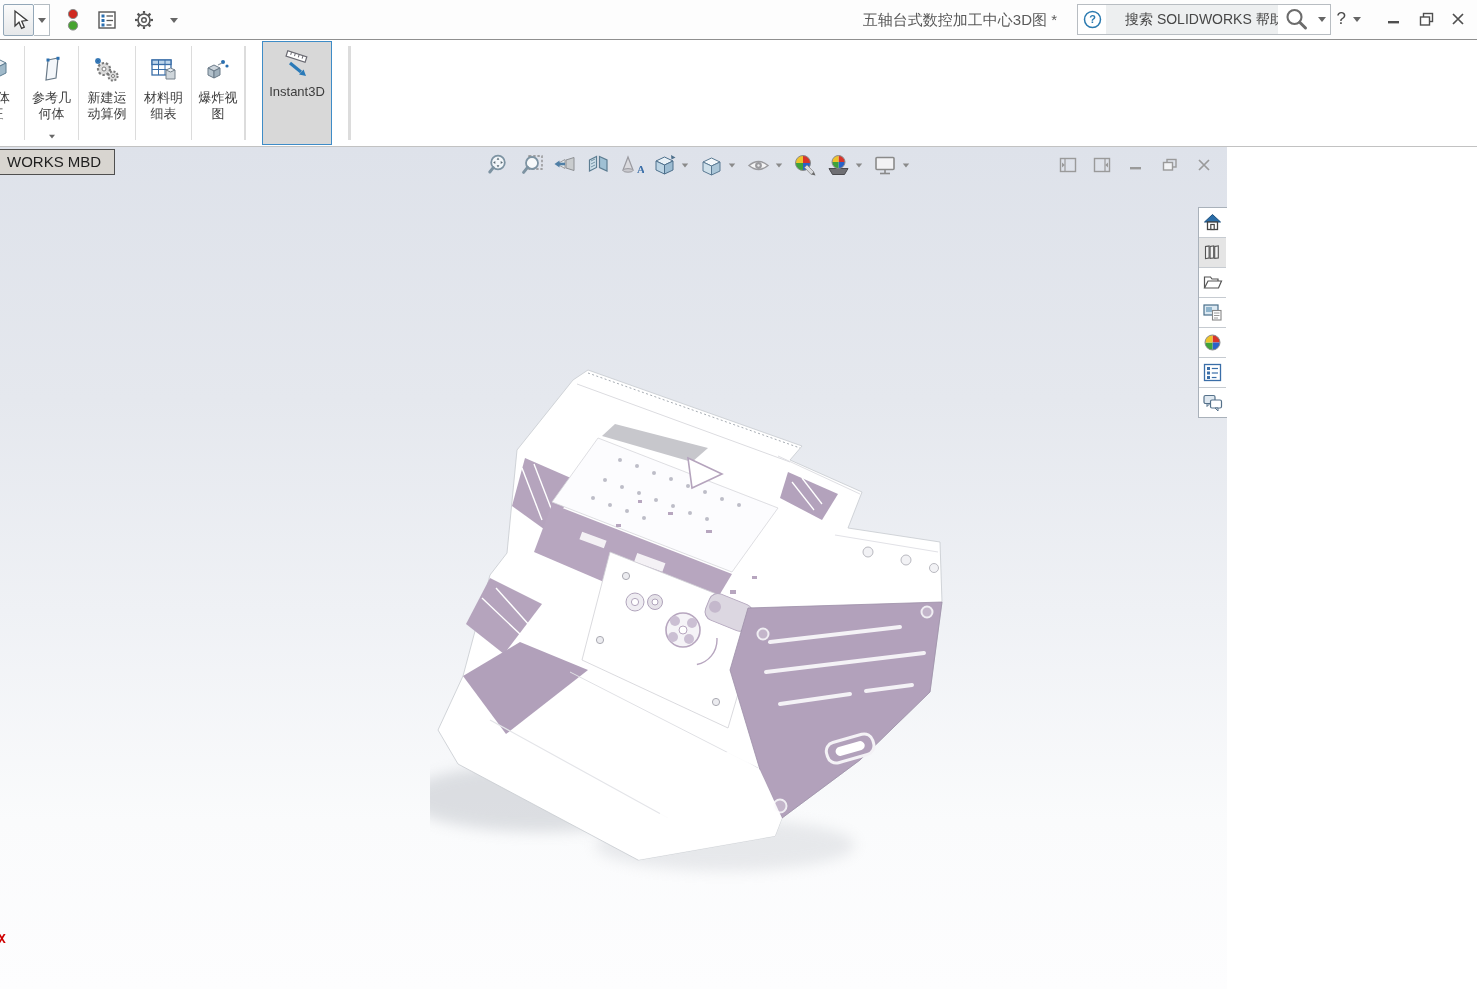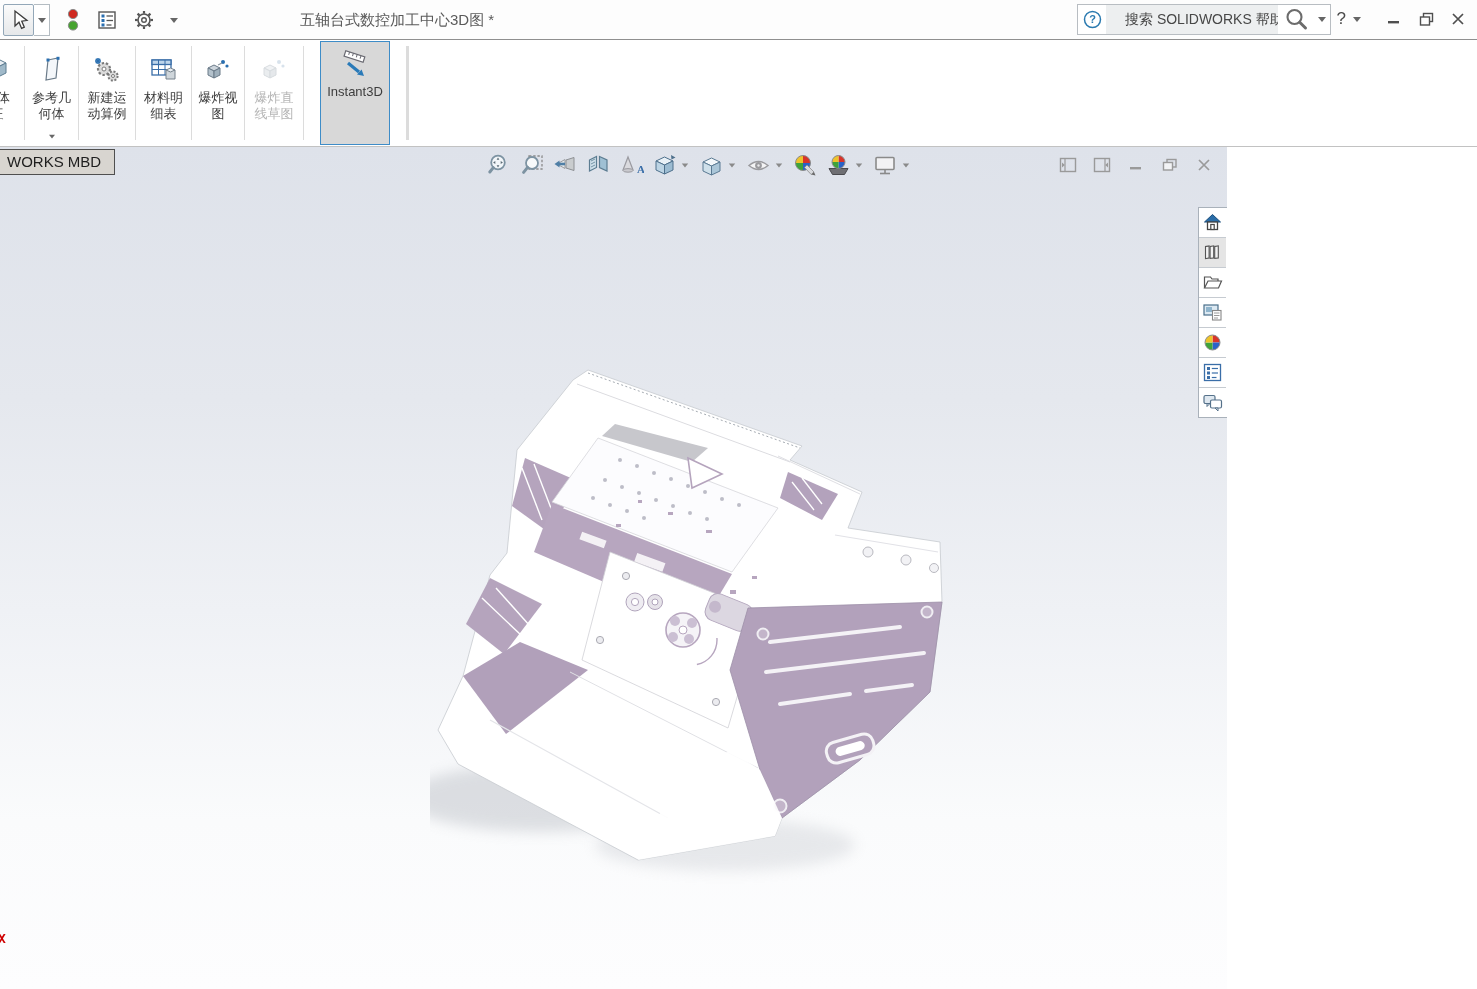--- a/index.html
+++ b/index.html
@@ -11,21 +11,21 @@
   .titlebar{position:absolute;top:0;left:0;right:0;height:39px;background:#fdfdfd;
             border-bottom:1px solid #8f8f8f}
   .qat{position:absolute;left:3px;top:4px;display:flex;align-items:center}
   .sel-btn{width:29px;height:30px;border:1px solid #93a7b8;border-radius:2px;
            background:linear-gradient(#fbfbfb,#e6e8ea);display:flex;align-items:center;justify-content:center}
   .sel-dd{width:15px;height:30px;border:1px solid #b4bcc2;border-left:none;background:#fff;
           display:flex;align-items:center;justify-content:center}
   .qat-ico{margin-left:15px;display:flex;align-items:center;justify-content:center}
   .caret{width:0;height:0;border-left:4px solid transparent;border-right:4px solid transparent;
          border-top:5px solid #666}
-  .title-text{position:absolute;top:11px;left:300px;right:420px;text-align:left;
+  .title-text{position:absolute;top:11px;left:300px;right:420px;text-align:right;
               font-size:15px;color:#5a5a5a;white-space:nowrap}
   .search{position:absolute;right:146px;top:4px;width:254px;height:31px;border:1px solid #b8bdc2;
           display:flex;align-items:center;background:#fff;box-sizing:border-box}
   .search-help{width:28px;display:flex;align-items:center;justify-content:center}
   .search-box{flex:1;height:100%;background:#edeff0;display:flex;align-items:center;
               padding-left:19px;font-size:14px;color:#474747;white-space:nowrap;overflow:hidden}
   .search-mag{width:36px;display:flex;align-items:center;justify-content:center}
   .search-dd{width:16px;display:flex;align-items:center;justify-content:center}
   .win-ctrls{position:absolute;right:6px;top:8px;display:flex;align-items:center}
   .help-menu{font-size:17px;color:#4a4a4a;display:flex;align-items:center;margin-right:14px}
@@ -249,33 +249,20 @@
         <circle cx="21" cy="8" r="2" fill="#2a6fb0"></circle>
         <circle cx="25" cy="12" r="1.6" fill="#2a6fb0"></circle>
         <line x1="16" y1="11" x2="20" y2="9" stroke="#8a97a1" stroke-width="1.2"></line>
       </svg>
     </div>
     <div class="rl">爆炸视</div>
     <div class="rl">图</div>
   </div>
   <div class="rb-sep"></div>
 
-  <div class="rb disabled" style="width:58px">
-    <div class="ric">
-      <svg width="32" height="32" viewBox="0 0 32 32" opacity="0.45">
-        <polygon points="6,14 12,11 18,14 12,17" fill="#dfe3e7" stroke="#a8b2ba"></polygon>
-        <polygon points="6,14 12,17 12,24 6,21" fill="#d2d8dd" stroke="#a8b2ba"></polygon>
-        <polygon points="18,14 12,17 12,24 18,21" fill="#c6cdd3" stroke="#a8b2ba"></polygon>
-        <circle cx="21" cy="8" r="2" fill="#a9c1d6"></circle>
-        <circle cx="25" cy="12" r="1.6" fill="#a9c1d6"></circle>
-      </svg>
-    </div>
-    <div class="rl">爆炸直</div>
-    <div class="rl">线草图</div>
-  </div>
   <div class="rb-sep"></div>
 
   <div class="rb active" style="width:70px">
     <div class="ric">
       <svg width="34" height="34" viewBox="0 0 34 34">
         <g transform="rotate(18 17 10)">
           <rect x="6" y="6" width="20" height="5.5" fill="#fff" stroke="#6a6a72" stroke-width="1.2"></rect>
           <g stroke="#6a6a72" stroke-width="1">
               <line x1="10" y1="6" x2="10" y2="9"></line>
               <line x1="14" y1="6" x2="14" y2="9"></line>

